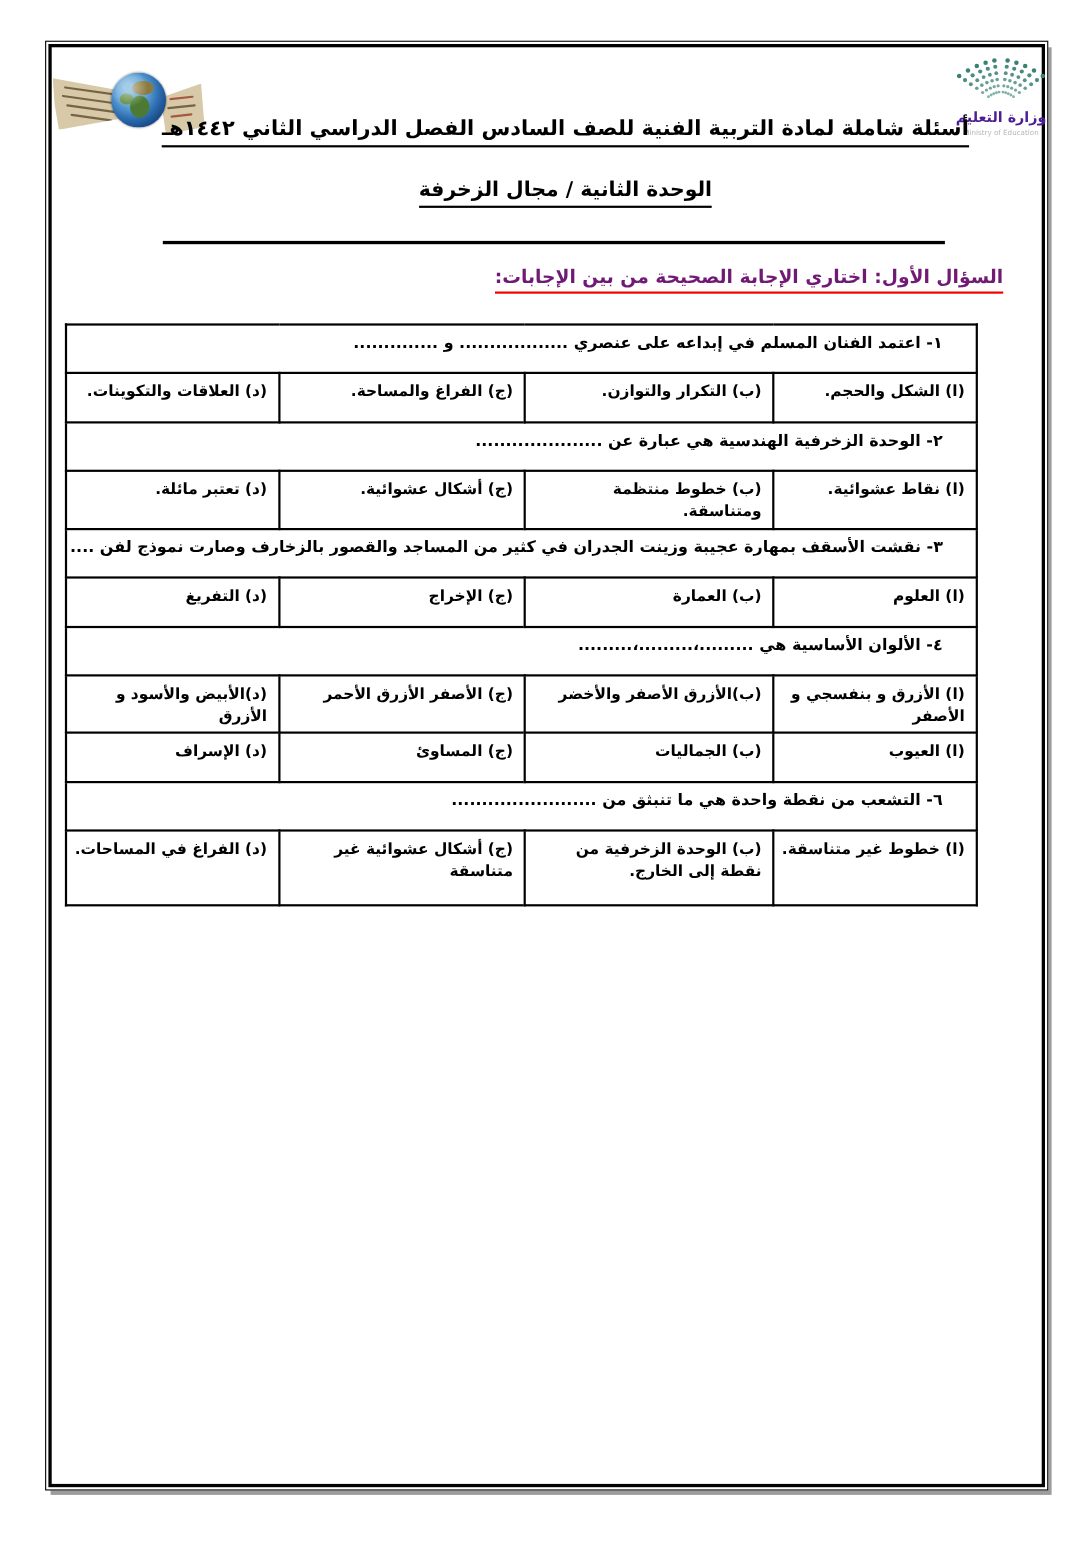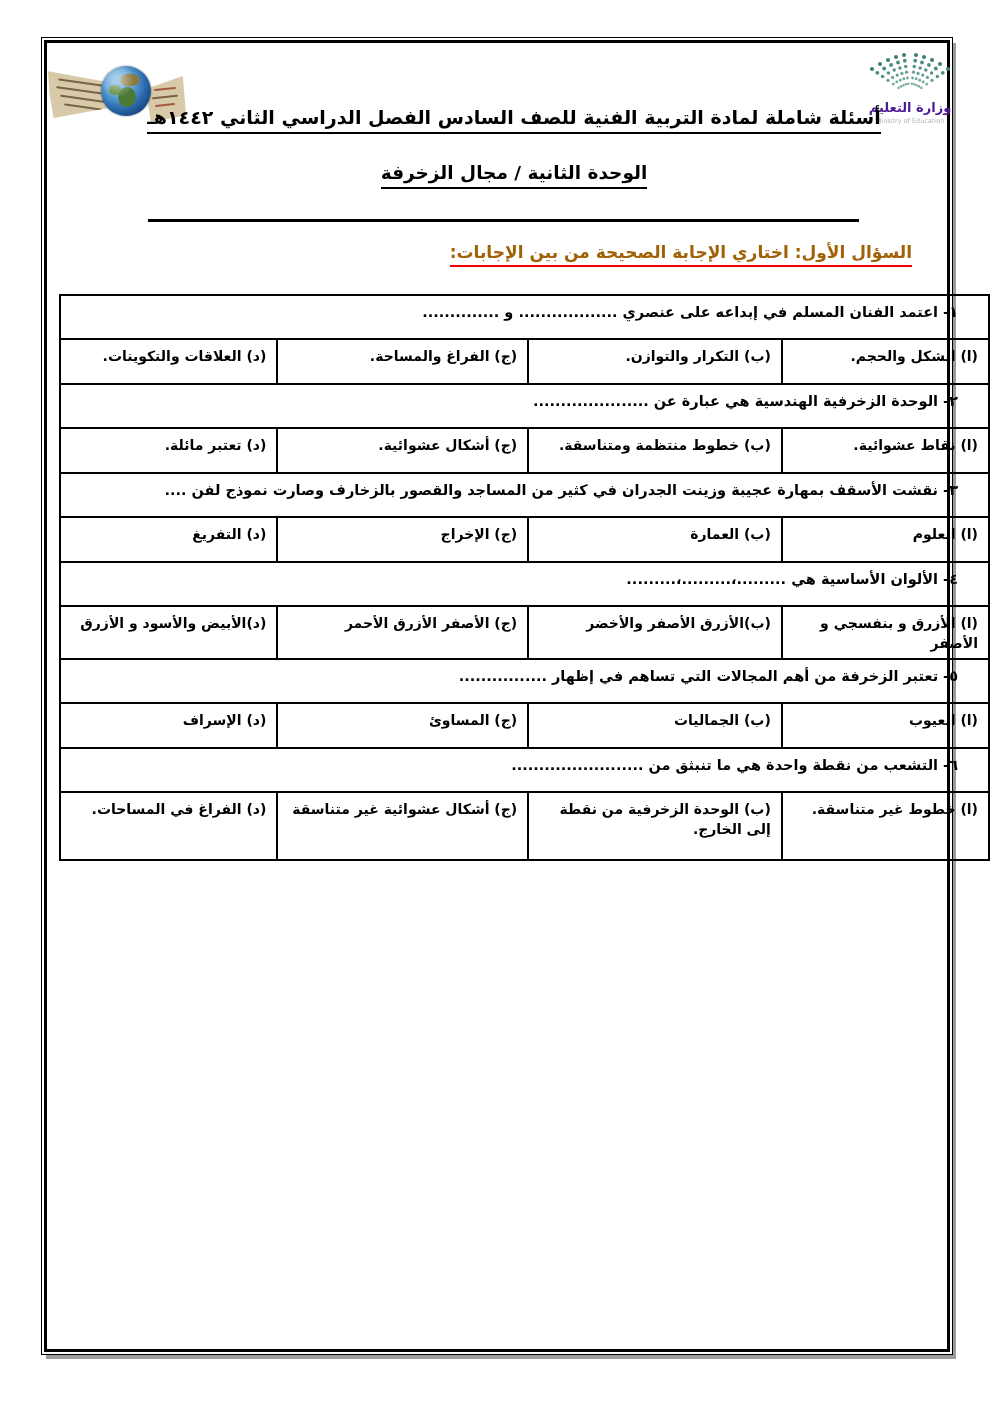--- a/index.html
+++ b/index.html
@@ -53,27 +53,27 @@
   .moe-en{font-size:6.5px;color:#b5b5b5;margin-top:2px;text-align:center;}
 
   
   .title-wrap{position:absolute;left:124px;top:106px;width:780px;text-align:center;direction:rtl;}
   .doc-title{font-weight:bold;font-size:19px;display:inline-block;border-bottom:2.5px solid #000;padding-bottom:4px;}
   .doc-subtitle{margin-top:28px;}
   .doc-subtitle span{font-weight:bold;font-size:18.5px;display:inline-block;border-bottom:2.5px solid #000;padding-bottom:4px;}
   .divider{position:absolute;left:148px;top:219px;width:711px;border-top:3px solid #000;}
   .section-heading{
     position:absolute;right:80px;top:242px;direction:rtl;
-    font-weight:bold;font-size:17px;color:#a16207;
+    font-weight:bold;font-size:17px;color:#701a75;
     border-bottom:2px solid #f40000;padding-bottom:3px;
   }
 
   
   table.quiz{
-    position:absolute;left:59px;top:294px;width:931px;
+    position:absolute;left:59px;top:294px;width:830px;
     border-collapse:collapse;direction:rtl;table-layout:fixed;
   }
   table.quiz td{
     border:2px solid #000;vertical-align:top;
     font-weight:bold;font-size:14px;line-height:1.45;
     padding:6px 10px 4px 6px;box-sizing:border-box;
   }
   tr.q-row td{height:44px;padding-right:30px;font-size:14.5px;white-space:nowrap;overflow:hidden;}
   tr.a-row td{height:45px;}
   tr.a-row-tall td{height:68px;}
@@ -220,23 +220,20 @@
   <tr class="q-row">
     <td colspan="4">٤- الألوان الأساسية هي .........،.........،.........</td>
       </tr>
   <tr class="a-row">
     <td>(ا) الأزرق و بنفسجي و الأصفر</td>
     <td>(ب)الأزرق الأصفر والأخضر</td>
     <td>(ج) الأصفر الأزرق الأحمر</td>
     <td>(د)الأبيض والأسود و الأزرق</td>
       </tr>
 
-  <tr class="q-row">
-    <td colspan="4">٥- تعتبر الزخرفة من أهم المجالات التي تساهم في إظهار ................</td>
-      </tr>
   <tr class="a-row">
     <td>(ا) العيوب</td>
     <td>(ب) الجماليات</td>
     <td>(ج) المساوئ</td>
     <td>(د) الإسراف</td>
       </tr>
 
   <tr class="q-row">
     <td colspan="4">٦- التشعب من نقطة واحدة هي ما تنبثق من ........................</td>
       </tr>

